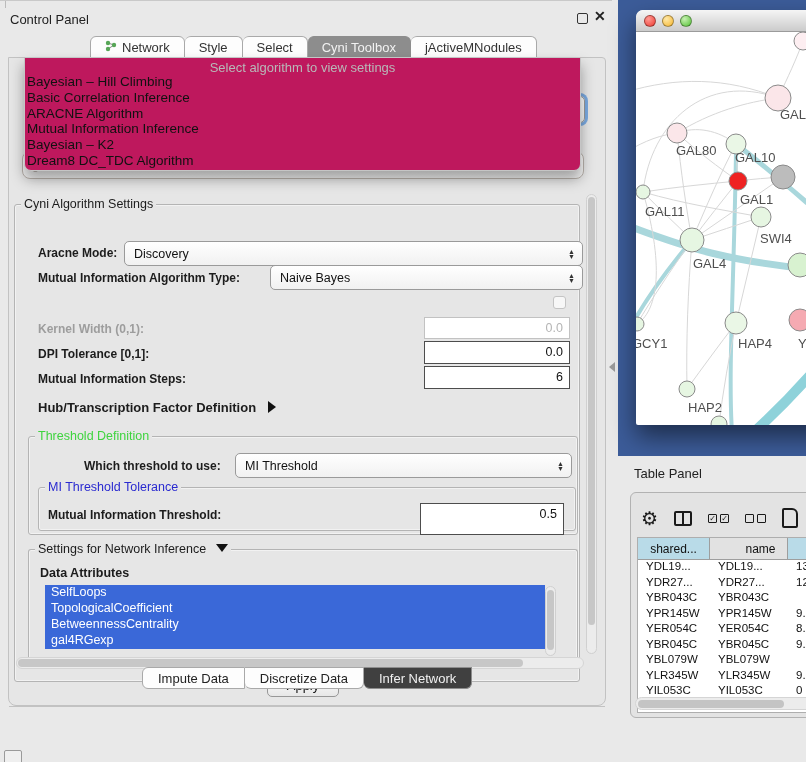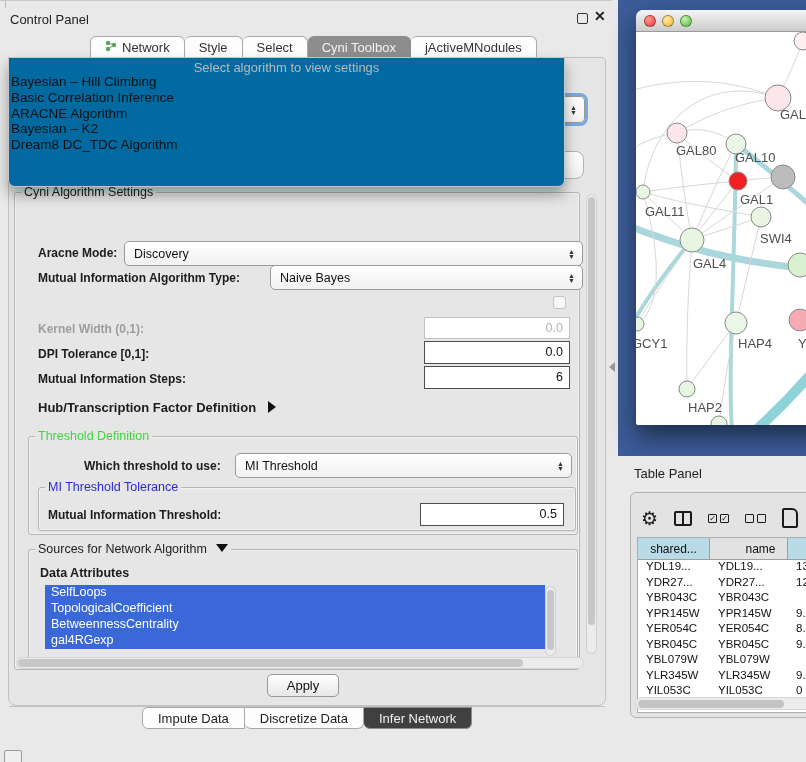--- a/index.html
+++ b/index.html
@@ -26,21 +26,21 @@
 
   
   .combo { background:linear-gradient(#ffffff,#f1f1f1); border:1px solid #9a9a9a; border-radius:5px;
            font-size:12.5px; display:flex; align-items:center; padding-left:9px; color:#111; }
   .combo .spin { margin-left:auto; margin-right:7px; display:flex; flex-direction:column;
                  font-size:7px; line-height:5px; color:#333; }
   .combo.focusring { box-shadow:0 0 0 3px #7aa9e0; }
   .combo.faint { color:#b5aea8; border-color:#b9b2ac; }
 
   
-  .popup { left:8px; top:57px; width:557px; height:130px; background:#0369a1;
+  .popup { left:24px; top:57px; width:557px; height:114px; background:#be185d;
            border:1px solid #c5c5c5; border-radius:0 0 7px 7px;
            box-shadow:0 8px 14px rgba(0,0,0,0.35); z-index:50; overflow:hidden; }
   .pop-head { height:16px; text-align:center; color:#b9b9b9; font-size:13px; padding-top:2px; }
   .pop-item { height:15.8px; font-size:13.5px; color:#111; padding-left:2px; white-space:nowrap; }
   .pop-item.current { font-weight:normal; }
 
   
   .group { border:1px solid #b4b4b4; border-radius:3px; box-shadow:inset 0 0 0 1px #f2f2f2; }
   .gtitle { position:absolute; top:-8px; left:6px; background:#e6e6e6; padding:0 3px; font-size:12.5px; }
   .gtitle.black { color:#1c1c1c; }
@@ -65,21 +65,21 @@
 
   .attr-list { left:45px; top:585px; width:500px; background:#3a68d8; }
   .attr-item { height:16px; color:#fff; font-size:12.5px; padding-left:6px; white-space:nowrap; }
   .vscroll { background:#ececec; border:1px solid #d0d0d0; border-radius:6px; }
   .vthumb, .hthumb { background:#c7c7c7; border-radius:6px; }
 
   .apply-btn { left:267px; top:674px; width:72px; height:23px; background:linear-gradient(#ffffff,#e7e7e7);
                border:1px solid #979797; border-radius:5px; font-size:13px; color:#111;
                display:flex; align-items:center; justify-content:center; }
 
-  .bottom-tabbar { left:142px; top:707px; display:flex; height:26px; }
+  .bottom-tabbar { left:142px; top:667px; display:flex; height:26px; }
   .btab { height:22px; padding:0 15px; background:#fdfdfd; border:1px solid #a9a9a9; border-left:none;
           border-radius:0 0 6px 6px; font-size:13px; color:#222; display:flex; align-items:center; }
   .btab:first-child { border-left:1px solid #a9a9a9; border-radius:6px 0 0 6px; }
   .btab.active { background:#404040; color:#f0f0f0; border-color:#8d8d8d; }
   .btab-line { left:9px; top:706px; width:596px; height:1px; background:#c2c2c2; }
 
   .corner-icon { left:4px; top:750px; width:18px; height:18px; border:1.5px solid #9a9a9a; border-radius:2px; background:#efefef; }
   .splitter { left:609px; top:362px; width:0; height:0; border-right:6px solid #9a9a9a;
               border-top:5px solid transparent; border-bottom:5px solid transparent; }
 
@@ -171,26 +171,27 @@
   <div class="abs combo faint" style="left:22px; top:151px; width:562px; height:28px; border-radius:8px;">
     <span>galFiltered.sif default node</span>
   </div>
 
   <div class="abs popup">
     <div class="pop-head">Select algorithm to view settings</div>
     <div>
         <div class="pop-item">Bayesian – Hill Climbing</div>
         <div class="pop-item">Basic Correlation Inference</div>
         <div class="pop-item current">ARACNE Algorithm</div>
+        <div class="pop-item">Mutual Information Inference</div>
         <div class="pop-item">Bayesian – K2</div>
         <div class="pop-item">Dream8 DC_TDC Algorithm</div>
       </div>
   </div>
 
-  <div class="abs group" style="left:14px; top:192px; width:566px; height:478px;">
+  <div class="abs group" style="left:14px; top:204px; width:566px; height:478px;">
     <span class="gtitle black">Cyni Algorithm Settings</span>
   </div>
 
   <div class="abs vscroll" style="left:586px; top:194px; width:11px; height:460px;">
     <div class="vthumb" style="position:absolute; left:1px; top:2px; width:7px; height:428px;"></div>
   </div>
 
 
   <div class="lbl" style="left:38px; top:246px;">Aracne Mode:</div>
   <div class="abs combo" style="left:124px; top:241px; width:459px; height:25px;">
@@ -236,25 +237,25 @@
     <span class="spin">
         <span>▲</span>
         <span>▼</span>
       </span>
   </div>
 
   <div class="abs group" style="left:38px; top:487px; width:538px; height:44px;">
     <span class="gtitle blue">MI Threshold Tolerance</span>
   </div>
   <div class="lbl" style="left:48px; top:508px;">Mutual Information Threshold:</div>
-  <div class="field" style="left:420px; top:503px; width:144px; height:23px;">0.5</div>
+  <div class="field" style="left:420px; top:503px; width:144px; height:32px;">0.5</div>
 
   <div class="abs group" style="left:28px; top:549px; width:550px; height:119px; border-bottom:none; border-radius:3px 3px 0 0;">
     <span class="gtitle black">
-      <span>Sources for Network Algorithm</span>
+      <span>Settings for Network Inference</span>
       <span class="tri-down" style="margin-left:6px;"></span>
     </span>
   </div>
   <div class="lbl" style="left:40px; top:566px; font-size:12.5px;">Data Attributes</div>
   <div class="abs attr-list">
       <div class="attr-item">SelfLoops</div>
       <div class="attr-item">TopologicalCoefficient</div>
       <div class="attr-item">BetweennessCentrality</div>
       <div class="attr-item">gal4RGexp</div>
     </div>

